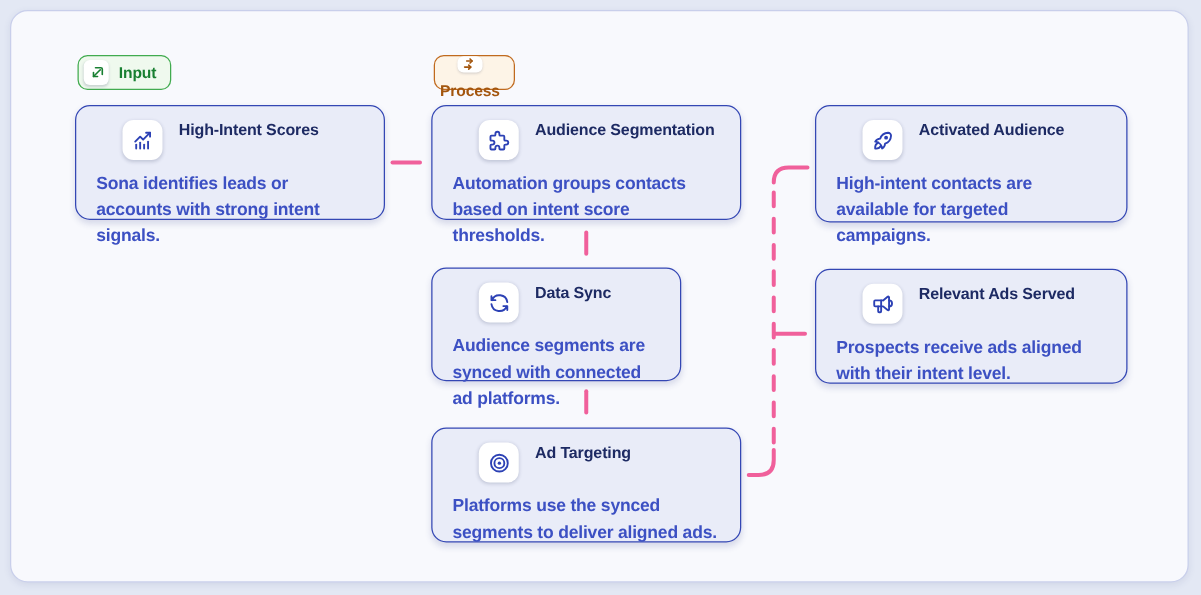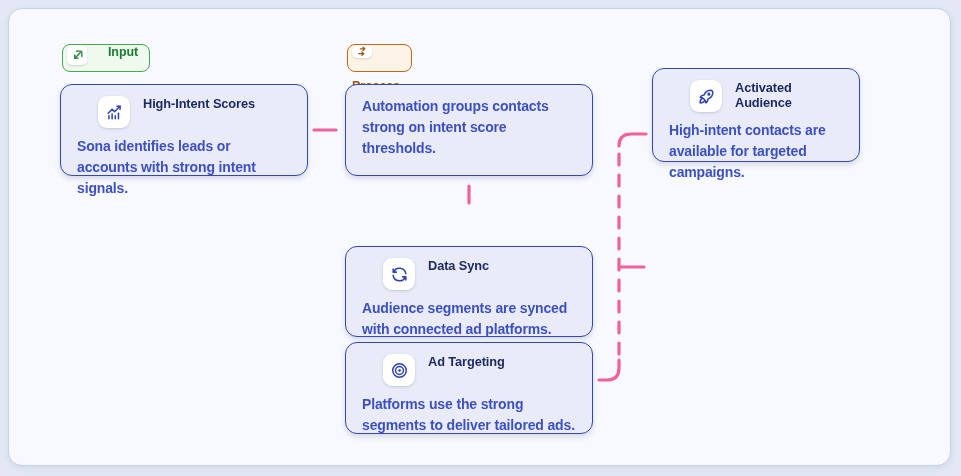--- a/index.html
+++ b/index.html
@@ -14,21 +14,21 @@
   html,body{margin:0;padding:0;}
   body{background:var(--page-bg);font-family:"Liberation Sans","DejaVu Sans",sans-serif;}
   .stage{position:relative;width:961px;height:476px;overflow:hidden;background:var(--page-bg);}
   .panel{position:absolute;left:8px;top:8px;width:943px;height:458px;background:var(--panel-bg);
          border:1.5px solid var(--panel-border);border-radius:14px;box-sizing:border-box;
          box-shadow:0 2px 6px rgba(60,70,130,.10);}
   .connector-layer{position:absolute;left:0;top:0;width:961px;height:476px;pointer-events:none;z-index:1;}
   .connector{stroke:var(--connector);stroke-width:3.2;fill:none;stroke-linecap:round;}
   .connector.dashed{stroke-dasharray:11 10;}
 
-  .badge{position:absolute;z-index:2;display:flex;gap:21px;height:28px;
+  .badge{position:absolute;z-index:2;display:flex;align-items:center;gap:8px;height:28px;
          padding:0 11px 0 4px;border-radius:8px;box-sizing:border-box;border:1.5px solid;}
   .badge .badge-tile{width:20px;height:20px;border-radius:5px;background:var(--tile-bg);
          display:flex;align-items:center;justify-content:center;
          box-shadow:0 1px 2px rgba(40,50,90,.18);}
   .badge .badge-label{font-size:12.5px;font-weight:700;letter-spacing:-.1px;}
   .badge-input{left:62px;top:44px;border-color:var(--input-border);background:var(--input-bg);}
   .badge-input .badge-label{color:var(--input-text);}
   .badge-input svg{color:var(--input-text);}
   .badge-process{left:347px;top:44px;border-color:var(--process-border);background:var(--process-bg);flex-direction:column;}
   .badge-process .badge-label{color:var(--process-text);}
@@ -42,23 +42,23 @@
         box-shadow:0 3px 5px rgba(45,55,130,.16);}
   .card-head{display:flex;align-items:flex-start;gap:13px;margin-bottom:8px;padding-left:21px;}
   .icon-tile{width:32px;height:32px;border-radius:9px;background:var(--tile-bg);flex:0 0 auto;
         display:flex;align-items:center;justify-content:center;
         box-shadow:0 1px 3px rgba(40,50,90,.20);color:var(--card-icon);}
   .card-title{font-size:12.8px;font-weight:700;color:var(--card-title);letter-spacing:-.1px;}
   .card-body{font-size:14px;font-weight:600;color:var(--card-body);line-height:21px;letter-spacing:-.15px;}
 
   .card-high-intent{left:60px;top:84px;width:248px;height:92px;}
   .card-aud-seg{left:345px;top:84px;width:248px;height:92px;}
-  .card-data-sync{left:345px;top:214px;width:248px;height:91px;margin-top:32px;}
+  .card-data-sync{left:345px;top:214px;width:200px;height:91px;}
   .card-ad-targeting{left:345px;top:342px;width:248px;height:92px;}
-  .card-activated{left:652px;top:68px;width:208px;height:94px;}
+  .card-activated{left:652px;top:84px;width:250px;height:94px;}
   .card-relevant{left:652px;top:215px;width:250px;height:92px;}
 </style>
 </head>
 <body>
 
 <div class="stage">
   <div class="panel"></div>
 
   <svg class="connector-layer" viewBox="0 0 961 476">
     <line class="connector" x1="314" y1="130" x2="336" y2="130"></line>
@@ -105,21 +105,29 @@
           <path d="M4 13l5-5 3 3 7-7"></path>
             <path d="M15 4h4v4"></path>
         </svg>
       </div>
       <div class="card-title">High-Intent Scores</div>
     </div>
     <div class="card-body">Sona identifies leads or accounts with strong intent signals.</div>
   </div>
 
   <div class="card card-aud-seg">
-    <div class="card-body">Automation groups contacts strong on intent score thresholds.</div>
+    <div class="card-head">
+      <div class="icon-tile">
+        <svg width="19" height="19" viewBox="0 0 24 24" fill="none" stroke="currentColor" stroke-width="1.9" stroke-linecap="round" stroke-linejoin="round">
+          <path d="M4 7h3a1 1 0 0 0 1-1v-1a2 2 0 0 1 4 0v1a1 1 0 0 0 1 1h3a1 1 0 0 1 1 1v3a1 1 0 0 0 1 1h1a2 2 0 0 1 0 4h-1a1 1 0 0 0-1 1v3a1 1 0 0 1-1 1h-3a1 1 0 0 1-1-1v-1a2 2 0 0 0-4 0v1a1 1 0 0 1-1 1H4a1 1 0 0 1-1-1v-3a1 1 0 0 1 1-1h1a2 2 0 0 0 0-4H4a1 1 0 0 1-1-1V8a1 1 0 0 1 1-1"></path>
+        </svg>
+      </div>
+      <div class="card-title">Audience Segmentation</div>
+    </div>
+    <div class="card-body">Automation groups contacts based on intent score thresholds.</div>
   </div>
 
   <div class="card card-data-sync">
     <div class="card-head">
       <div class="icon-tile">
         <svg width="19" height="19" viewBox="0 0 24 24" fill="none" stroke="currentColor" stroke-width="1.9" stroke-linecap="round" stroke-linejoin="round">
           <path d="M20 11a8.1 8.1 0 0 0-15.5-2M4 5v4h4"></path>
           <path d="M4 13a8.1 8.1 0 0 0 15.5 2m.5 4v-4h-4"></path>
         </svg>
       </div>
@@ -132,30 +140,43 @@
     <div class="card-head">
       <div class="icon-tile">
         <svg width="19" height="19" viewBox="0 0 24 24" fill="none" stroke="currentColor" stroke-width="1.9" stroke-linecap="round" stroke-linejoin="round">
           <circle cx="12" cy="12" r="8.5"></circle>
             <circle cx="12" cy="12" r="5"></circle>
           <circle cx="12" cy="12" r="1.7" fill="currentColor" stroke="none"></circle>
         </svg>
       </div>
       <div class="card-title">Ad Targeting</div>
     </div>
-    <div class="card-body">Platforms use the strong segments to deliver tailored ads.</div>
+    <div class="card-body">Platforms use the synced segments to deliver aligned ads.</div>
   </div>
 
   <div class="card card-activated">
     <div class="card-head">
       <div class="icon-tile">
         <svg width="19" height="19" viewBox="0 0 24 24" fill="none" stroke="currentColor" stroke-width="1.9" stroke-linecap="round" stroke-linejoin="round">
           <path d="M4 13a8 8 0 0 1 7 7 6 6 0 0 0 3-5 9 9 0 0 0 6-8 3 3 0 0 0-3-3 9 9 0 0 0-8 6 6 6 0 0 0-5 3"></path>
           <path d="M7 14a6 6 0 0 0-3 6 6 6 0 0 0 6-3"></path>
           <circle cx="15" cy="9" r="1"></circle>
         </svg>
       </div>
       <div class="card-title">Activated Audience</div>
     </div>
     <div class="card-body">High-intent contacts are available for targeted campaigns.</div>
   </div>
 
+  <div class="card card-relevant">
+    <div class="card-head">
+      <div class="icon-tile">
+        <svg width="19" height="19" viewBox="0 0 24 24" fill="none" stroke="currentColor" stroke-width="1.9" stroke-linecap="round" stroke-linejoin="round">
+          <path d="M18 8a3 3 0 0 1 0 6"></path>
+          <path d="M10 8v11a1 1 0 0 1-1 1H8a1 1 0 0 1-1-1v-5"></path>
+          <path d="M12 8l4.524-3.77A.9.9 0 0 1 18 4.92v12.16a.9.9 0 0 1-1.476.69L12 14H4a1 1 0 0 1-1-1V9a1 1 0 0 1 1-1h8"></path>
+        </svg>
+      </div>
+      <div class="card-title">Relevant Ads Served</div>
+    </div>
+    <div class="card-body">Prospects receive ads aligned with their intent level.</div>
+  </div>
 </div>
 
 </body></html>

